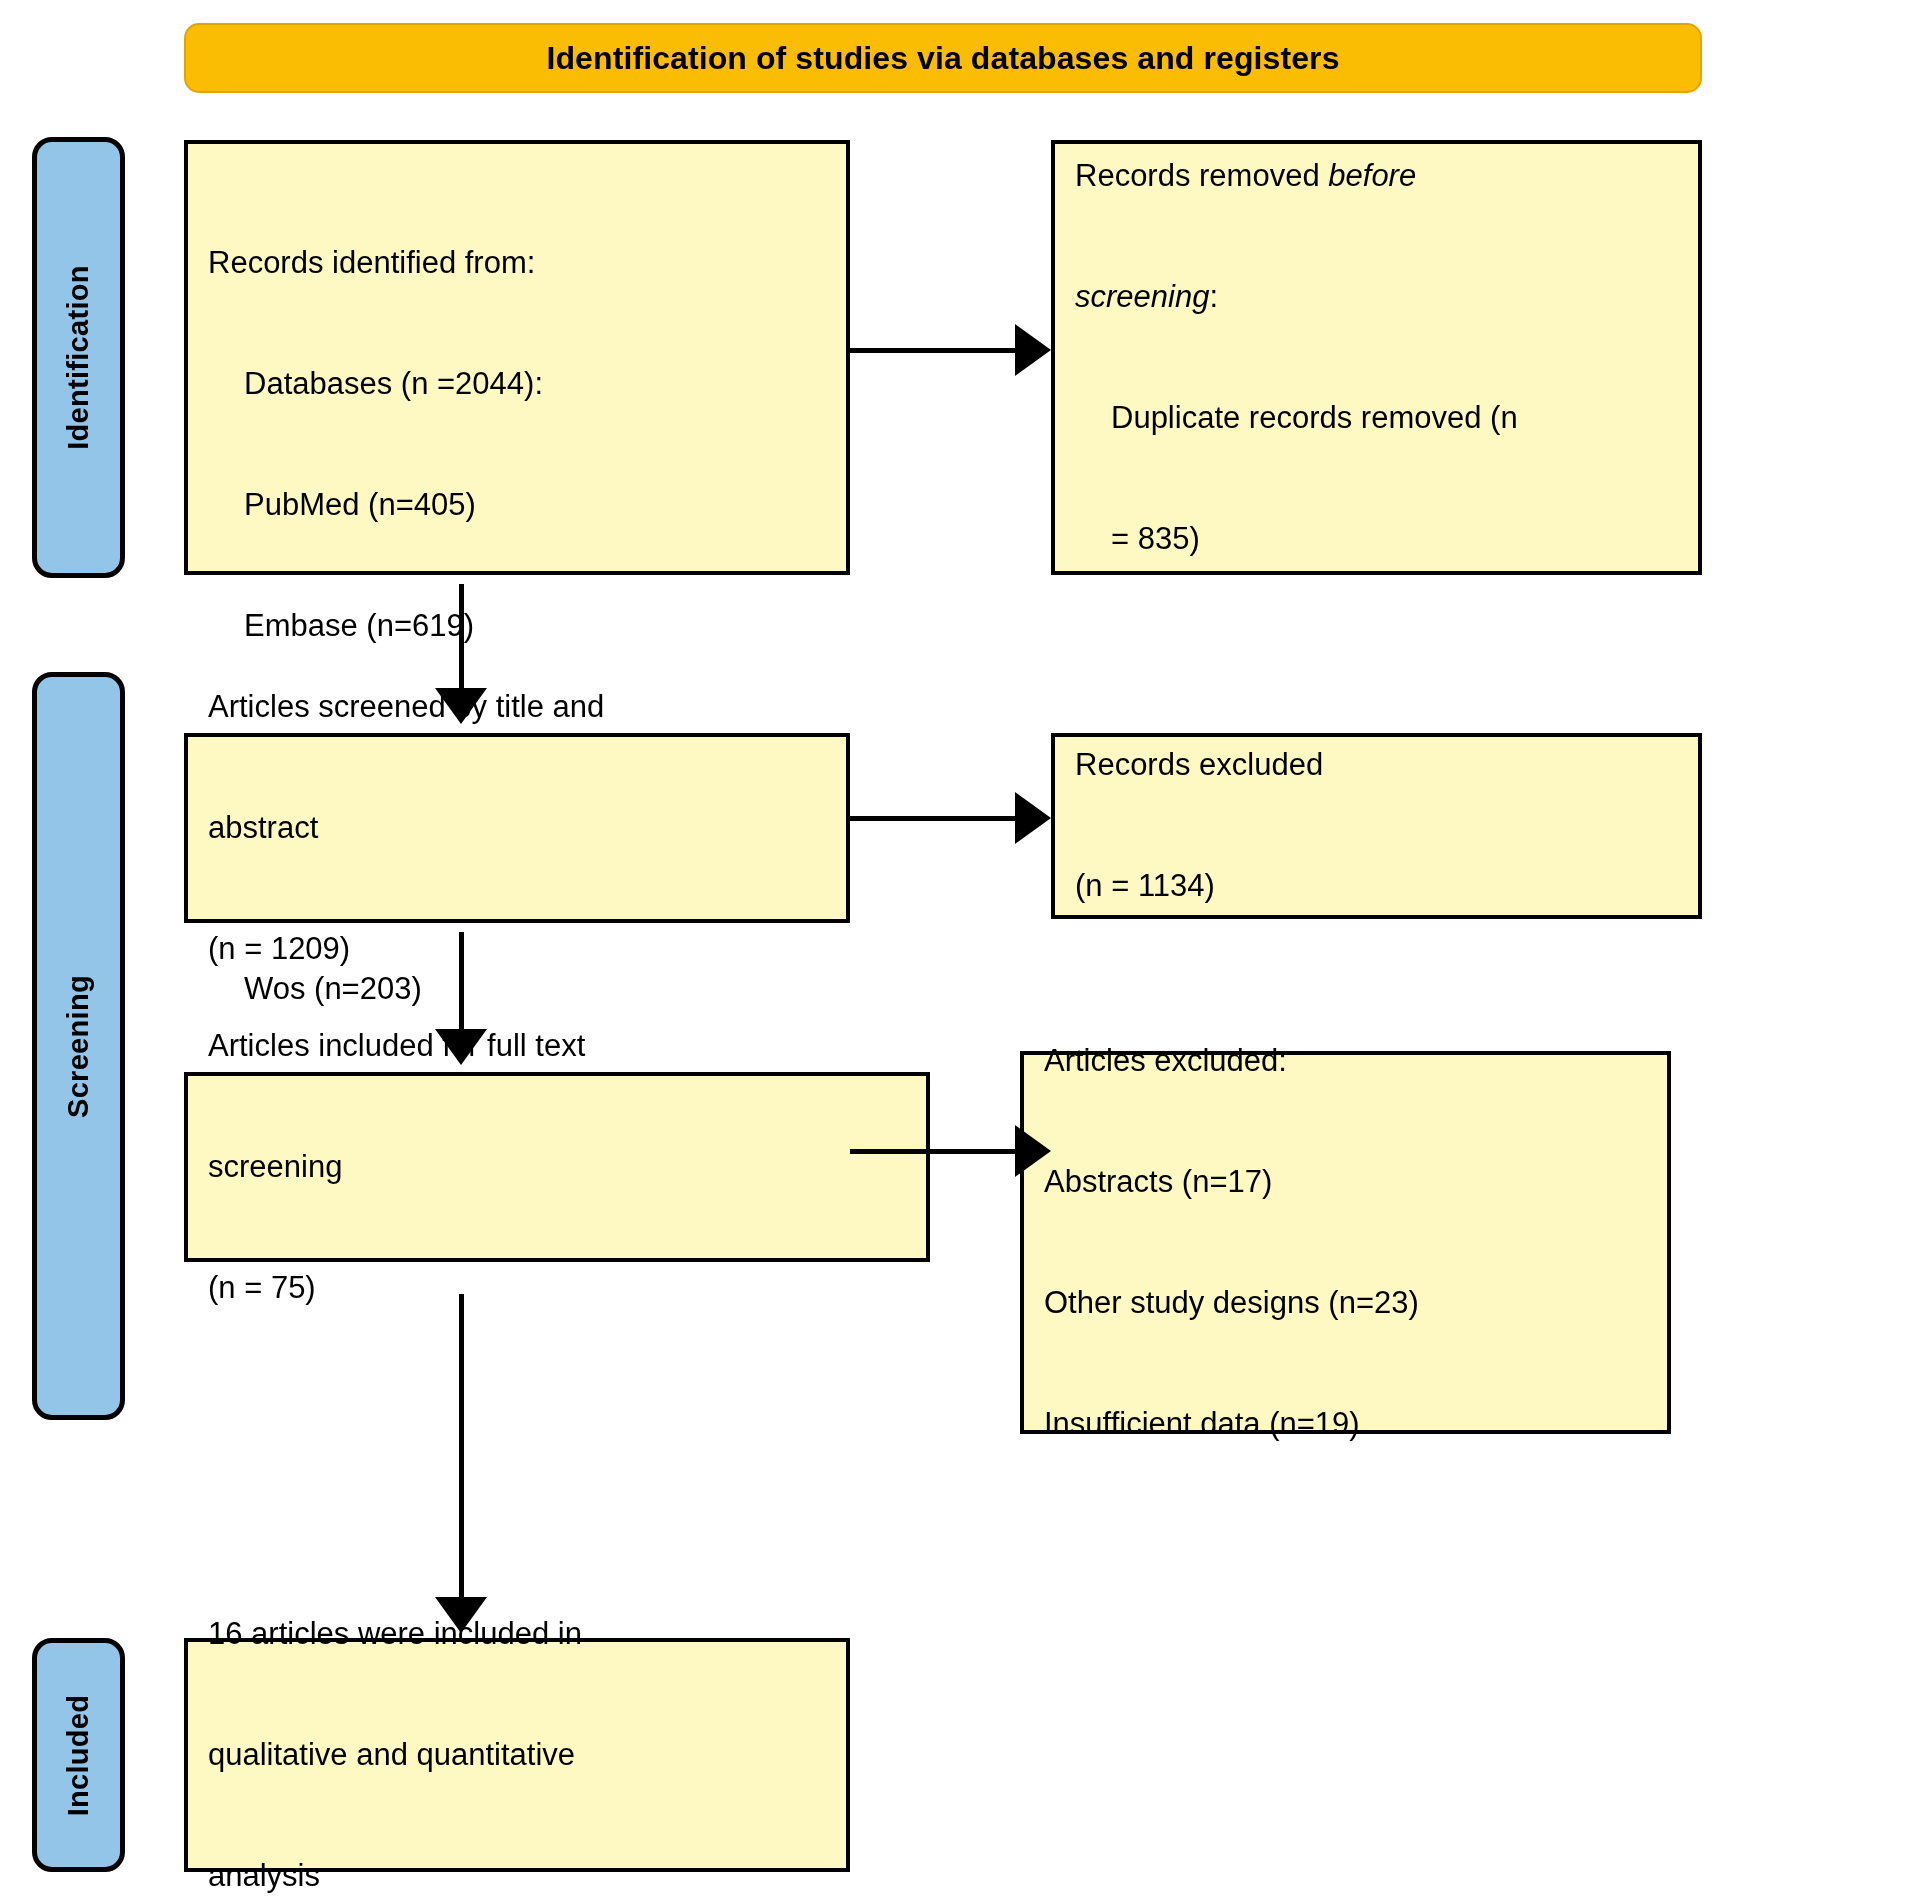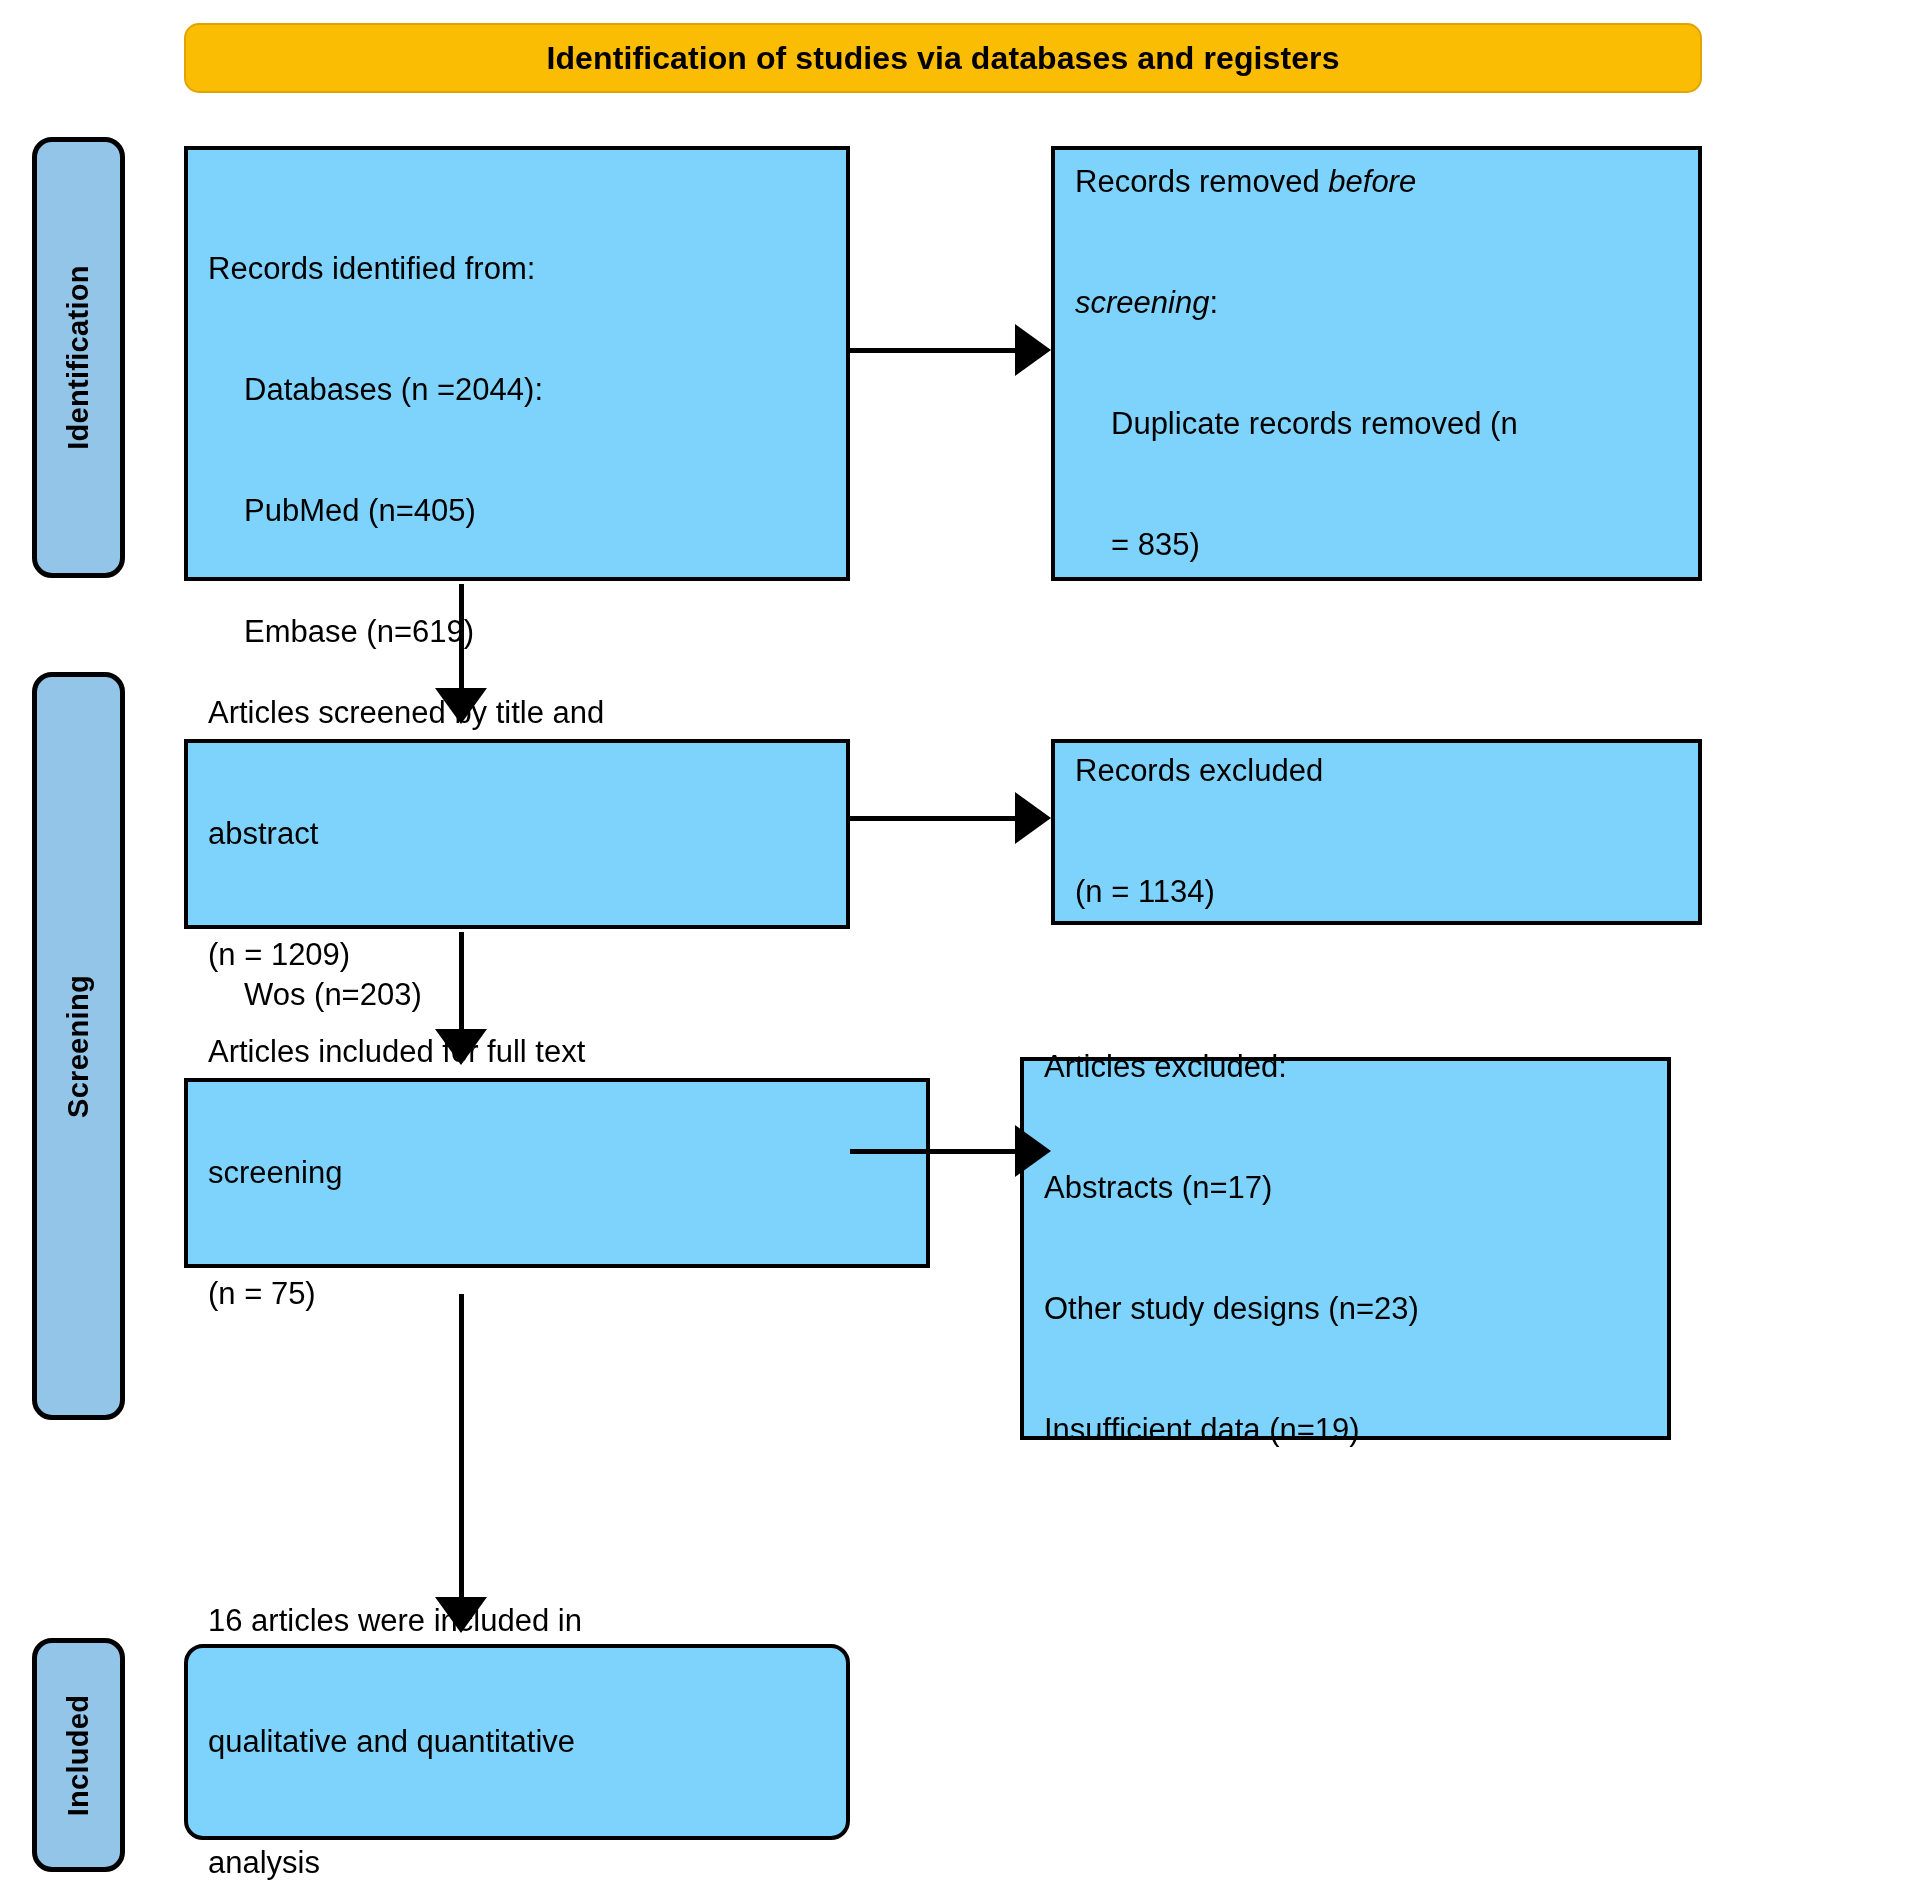--- a/index.html
+++ b/index.html
@@ -62,27 +62,26 @@
     color: #000000;
     letter-spacing: 0.3px;
   }
   #stage-identification { top: 137px;  height: 441px; }
   #stage-screening      { top: 672px; height: 748px; }
   #stage-included       { top: 1638px; height: 234px; }
 
   
   .box {
     position: absolute;
-    background: #7dd3fc;
+    background: #fef9c3;
     border: 4.1px solid #000000;
     box-sizing: border-box;
     display: flex;
     flex-direction: column;
     justify-content: center;
-    margin-top: 6px;
   }
   .box-text {
     font-size: 31px;
     line-height: 1.30;
     color: #000000;
     padding: 0 20px;
     white-space: pre-wrap;
   }
   .box-text.top-aligned { }
   .indent { display: inline-block; width: 36px; }
@@ -108,21 +107,21 @@
 
   #box-fulltext {
     left: 184px; top: 1072px; width: 746px; height: 190px;
   }
 
   #box-excluded-articles {
     left: 1020px; top: 1051px; width: 651px; height: 383px;
   }
 
   #box-included {
-    left: 184px; top: 1638px; width: 666px; height: 196px; border-radius: 19px;
+    left: 184px; top: 1638px; width: 666px; height: 234px;
   }
 
   
   .arrow-v {
     position: absolute;
     width: 0;
   }
   .arrow-v .shaft {
     position: absolute;
     left: 50%;

